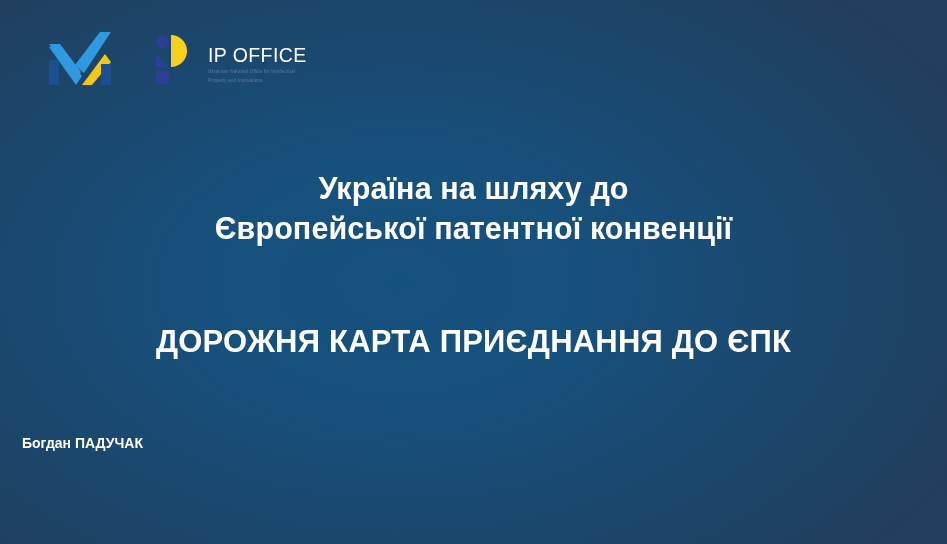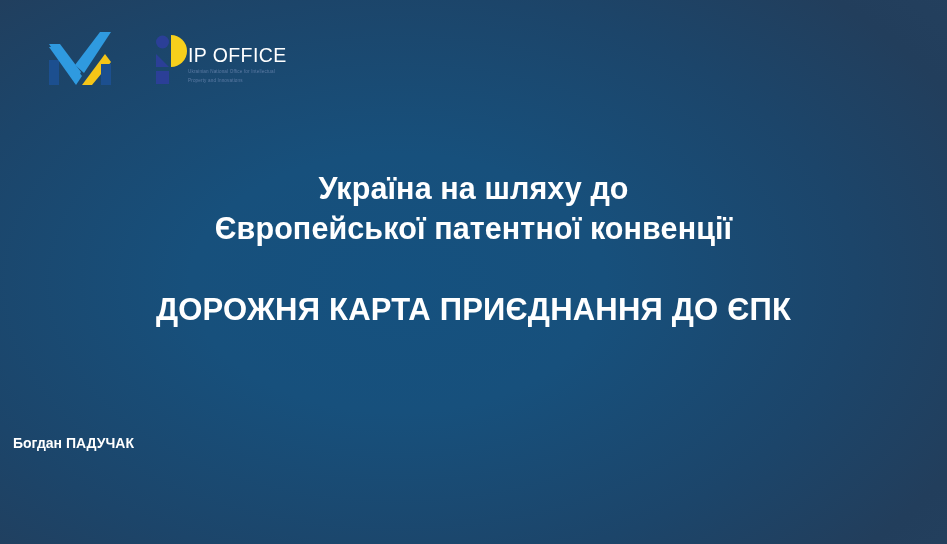--- a/index.html
+++ b/index.html
@@ -33,21 +33,21 @@
 
   .logo-m {
     width: 64px;
     height: 56px;
     display: block;
   }
 
   .logo-ipo {
     display: flex;
     align-items: flex-end;
-    gap: 1px;
+    gap: 21px;
     padding-top: 2px;
   }
   .logo-ipo-mark {
     width: 32px;
     height: 52px;
     display: block;
     flex: 0 0 auto;
   }
   .logo-ipo-textblock {
     display: flex;
@@ -101,26 +101,27 @@
     text-align: center;
     padding: 0 20px;
   }
   .subtitle-line {
     font-size: 31px;
     font-weight: bold;
     line-height: 1.25;
     letter-spacing: 0.2px;
     color: #ffffff;
     white-space: nowrap;
+    margin-top: 32px;
   }
 
   
   .footer {
     position: absolute;
-    left: 13px;
+    left: 22px;
     top: 432px;
     text-align: left;
   }
   .footer-name {
     font-size: 14px;
     font-weight: bold;
     line-height: 1.62;
     color: #ffffff;
     white-space: nowrap;
   }

